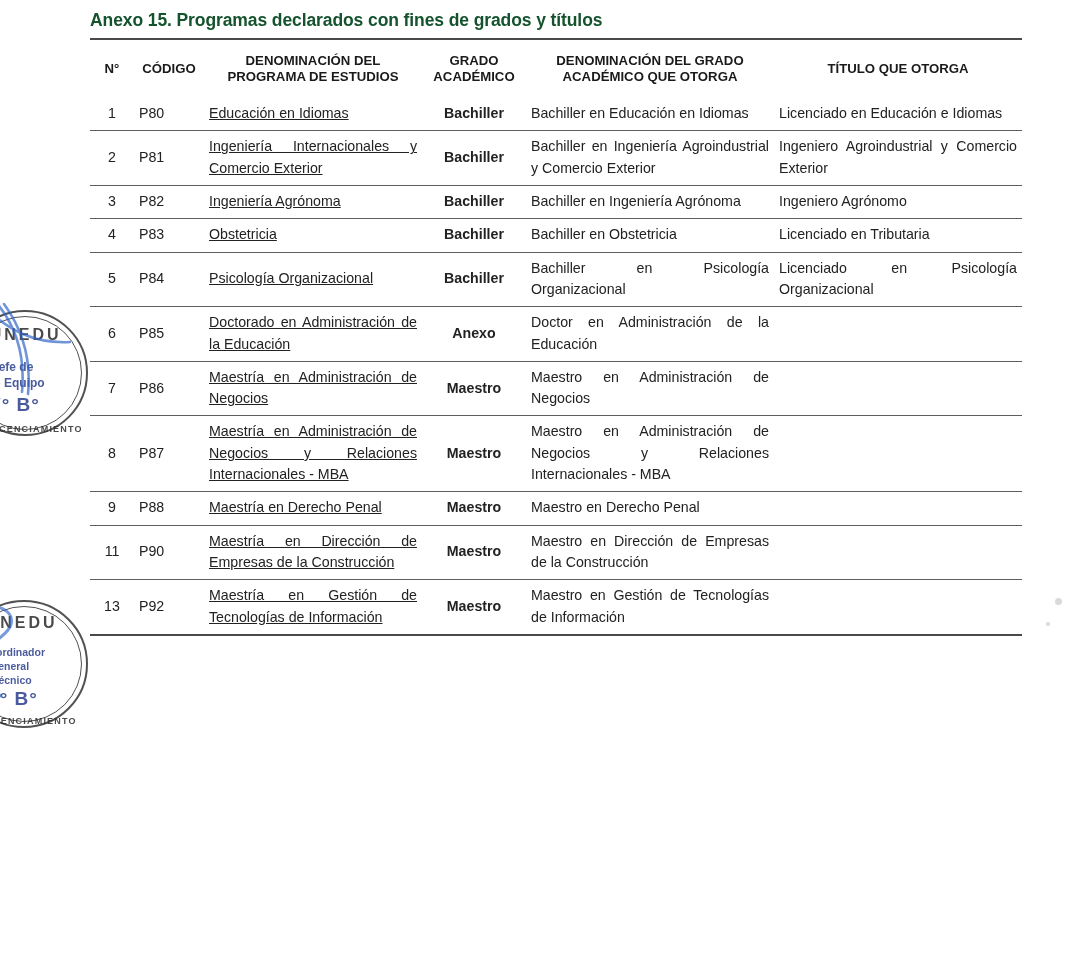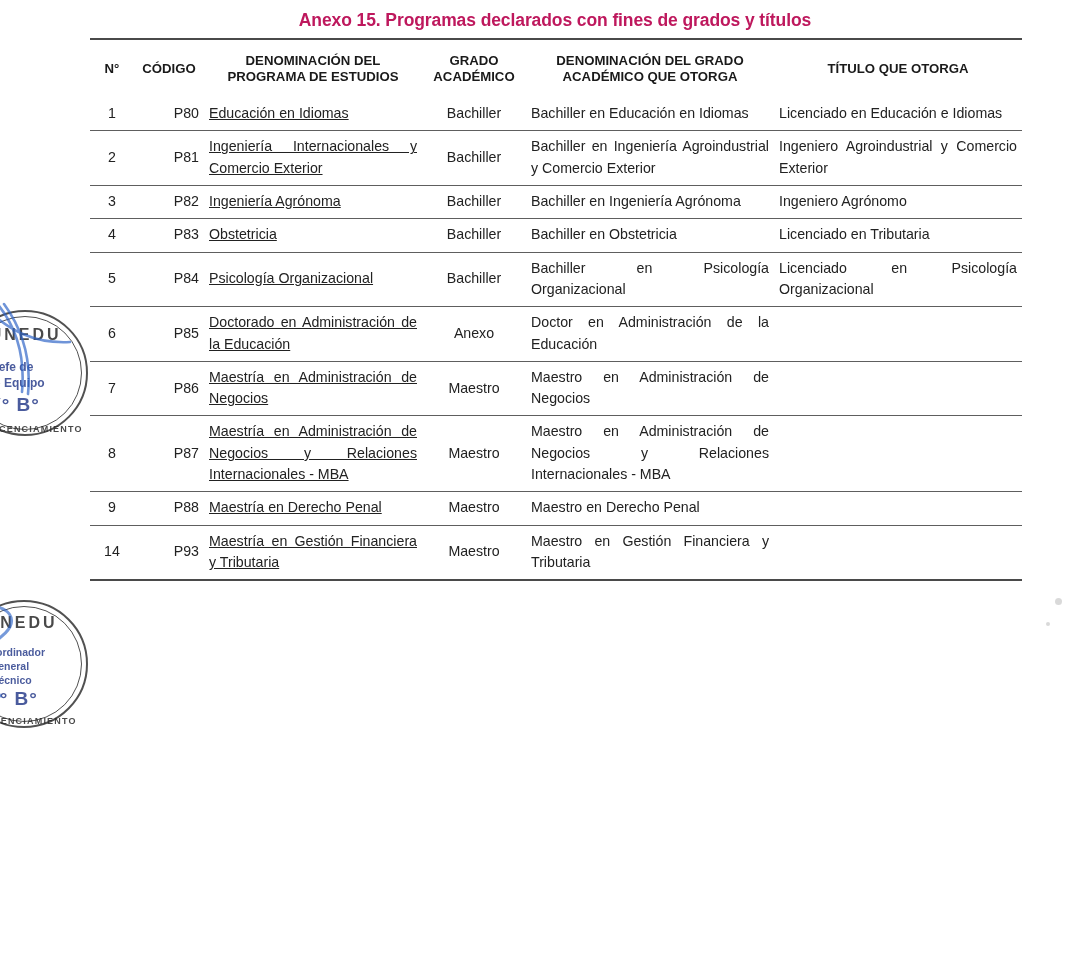--- a/index.html
+++ b/index.html
@@ -15,25 +15,24 @@
     color: #1d1d1d;
     overflow: hidden;
   }
 
   
   .doc-title {
     position: absolute;
     left: 90px;
     top: 10px;
     width: 930px;
-    text-align: center;
     font-size: 17.5px;
     font-weight: bold;
     letter-spacing: -0.1px;
-    color: #be185d;
+    color: #14532d;
   }
 
   
   .tbl-wrap {
     position: absolute;
     left: 90px;
     top: 38px;
     width: 932px;
   }
   table.anexo {
@@ -69,23 +68,23 @@
 
   
   col.c-num   { width: 44px; }
   col.c-cod   { width: 70px; }
   col.c-prog  { width: 218px; }
   col.c-grado { width: 104px; }
   col.c-den   { width: 248px; }
   col.c-tit   { width: 248px; }
 
   .cell-num   { text-align: center; font-size: 14.2px; }
-  .cell-cod   { text-align: right; font-size: 14.2px; }
+  .cell-cod   { text-align: left; font-size: 14.2px; }
   .cell-prog  { text-align: justify; text-align-last: left; padding-left: 9px; padding-right: 12px; text-decoration: underline; }
-  .cell-grado { text-align: center; }
+  .cell-grado { text-align: center; font-weight: bold; }
   .cell-den   { text-align: justify; text-align-last: left; padding-left: 10px; padding-right: 12px; }
   .cell-tit   { text-align: justify; text-align-last: left; padding-left: 10px; padding-right: 10px; }
 
   
   .stamp {
     position: absolute;
     pointer-events: none;
   }
   .stamp-ring {
     position: absolute;
@@ -236,25 +235,33 @@
         </tr>
         <tr>
           <td class="cell-num">9</td>
           <td class="cell-cod">P88</td>
           <td class="cell-prog">Maestría en Derecho Penal</td>
           <td class="cell-grado">Maestro</td>
           <td class="cell-den">Maestro en Derecho Penal</td>
           <td class="cell-tit"></td>
         </tr>
         <tr>
-          <td class="cell-num">14</td>
-          <td class="cell-cod">P93</td>
-          <td class="cell-prog">Maestría en Gestión Financiera y Tributaria</td>
-          <td class="cell-grado">Maestro</td>
-          <td class="cell-den">Maestro en Gestión Financiera y Tributaria</td>
+          <td class="cell-num">11</td>
+          <td class="cell-cod">P90</td>
+          <td class="cell-prog">Maestría en Dirección de Empresas de la Construcción</td>
+          <td class="cell-grado">Maestro</td>
+          <td class="cell-den">Maestro en Dirección de Empresas de la Construcción</td>
+          <td class="cell-tit"></td>
+        </tr>
+        <tr>
+          <td class="cell-num">13</td>
+          <td class="cell-cod">P92</td>
+          <td class="cell-prog">Maestría en Gestión de Tecnologías de Información</td>
+          <td class="cell-grado">Maestro</td>
+          <td class="cell-den">Maestro en Gestión de Tecnologías de Información</td>
           <td class="cell-tit"></td>
         </tr>
       </tbody>
   </table>
 </div>
 
 <div class="stamp" id="stamp-top">
   <div class="stamp-ring" style="left:0;top:14px;width:126px;height:126px;"></div>
   <div class="stamp-ring inner" style="left:6px;top:20px;width:114px;height:114px;"></div>
   <div class="stamp-text dark arc-top" style="left:14px;top:30px;">SUNEDU</div>

